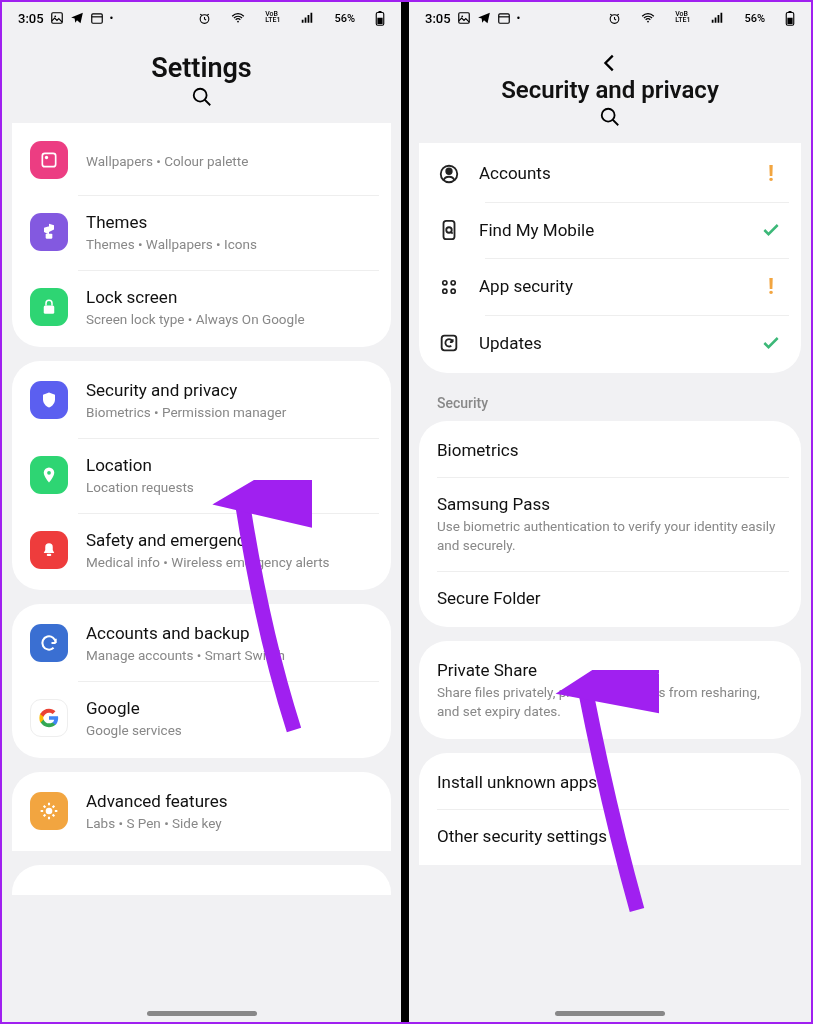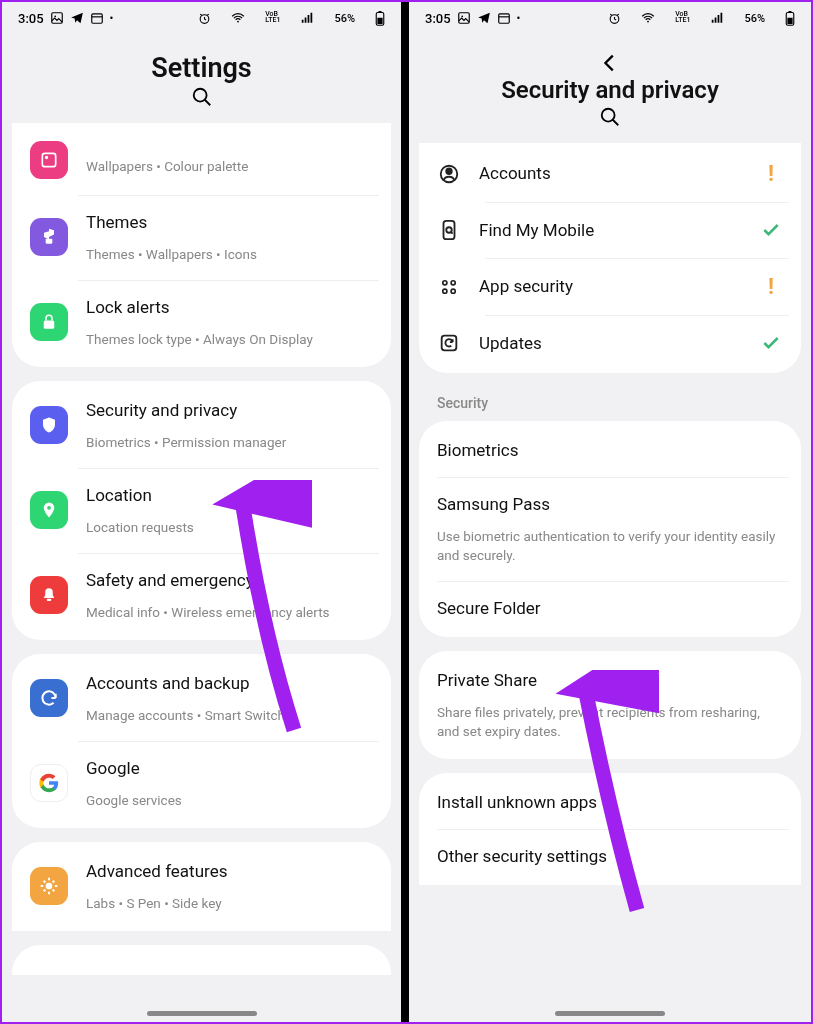--- a/index.html
+++ b/index.html
@@ -115,21 +115,21 @@
     .row-title {
       font-size: 17px;
       color: #111;
       font-weight: 400;
       line-height: 1.3;
     }
     .row-sub {
       font-size: 13.5px;
       color: #888;
       line-height: 1.4;
-      margin-top: 12px;
+      margin-top: 2px;
     }
     .section-label {
       font-size: 14px;
       color: #888;
       padding: 8px 4px 10px 18px;
       font-weight: 500;
     }
     .tail {
       width: 24px;
       display: flex;
@@ -236,22 +236,22 @@
             </div>
         </div>
         <div class="row">
           <div class="icon-wrap" style="background:#2ed573">
               <svg width="18" height="18" viewBox="0 0 24 24" fill="#fff">
                 <rect x="5" y="10" width="14" height="11" rx="2"></rect>
                 <path d="M8 10V7a4 4 0 118 0v3" fill="none" stroke="#fff" stroke-width="2"></path>
               </svg>
             </div>
           <div class="row-text">
-              <div class="row-title">Lock alerts</div>
-              <div class="row-sub">Themes lock type  •  Always On Display</div>
+              <div class="row-title">Lock screen</div>
+              <div class="row-sub">Screen lock type  •  Always On Google</div>
             </div>
         </div>
       </div>
 
       <div class="card">
         <div class="row">
           <div class="icon-wrap" style="background:#5b5ff0">
               <svg width="18" height="18" viewBox="0 0 24 24" fill="#fff">
                 <path d="M12 2l8 3v6c0 5-3.5 9.5-8 11-4.5-1.5-8-6-8-11V5l8-3z"></path>
               </svg>

